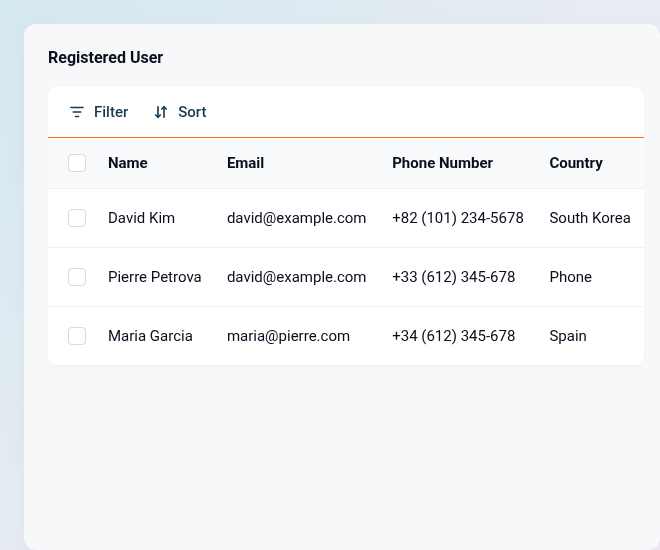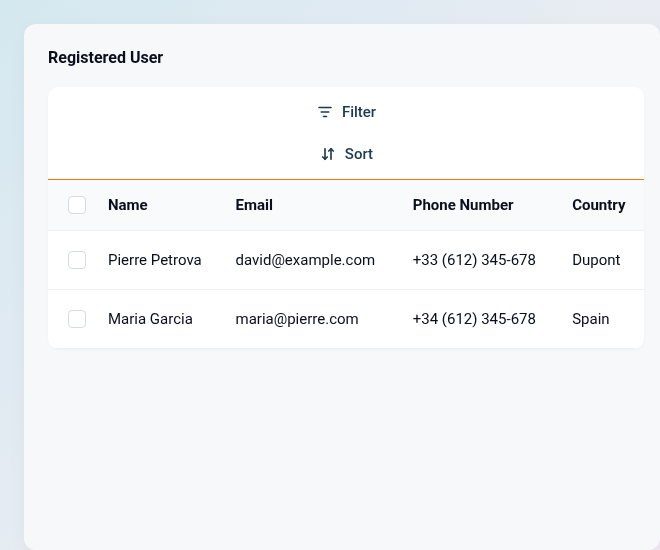--- a/index.html
+++ b/index.html
@@ -28,21 +28,20 @@
       background: #ffffff;
       border-radius: 10px;
       box-shadow: 0 1px 3px rgba(0,0,0,0.03);
       overflow: hidden;
     }
     .toolbar {
       display: flex;
       align-items: center;
       gap: 24px;
       padding: 16px 20px;
-      flex-direction: column;
     }
     .tool {
       display: flex;
       align-items: center;
       gap: 8px;
       cursor: pointer;
       color: #1a3a52;
       font-size: 15px;
       font-weight: 500;
     }
@@ -125,24 +124,33 @@
           <th>Email</th>
           <th>Phone Number</th>
           <th>Country</th>
         </tr>
       </thead>
       <tbody>
         <tr>
           <td>
               <span class="checkbox"></span>
             </td>
+          <td>David Kim</td>
+          <td>david@example.com</td>
+          <td>+82 (101) 234-5678</td>
+          <td>South Korea</td>
+        </tr>
+        <tr>
+          <td>
+              <span class="checkbox"></span>
+            </td>
           <td>Pierre Petrova</td>
           <td>david@example.com</td>
           <td>+33 (612) 345-678</td>
-          <td>Dupont</td>
+          <td>Phone</td>
         </tr>
         <tr>
           <td>
               <span class="checkbox"></span>
             </td>
           <td>Maria Garcia</td>
           <td>maria@pierre.com</td>
           <td>+34 (612) 345-678</td>
           <td>Spain</td>
         </tr>

